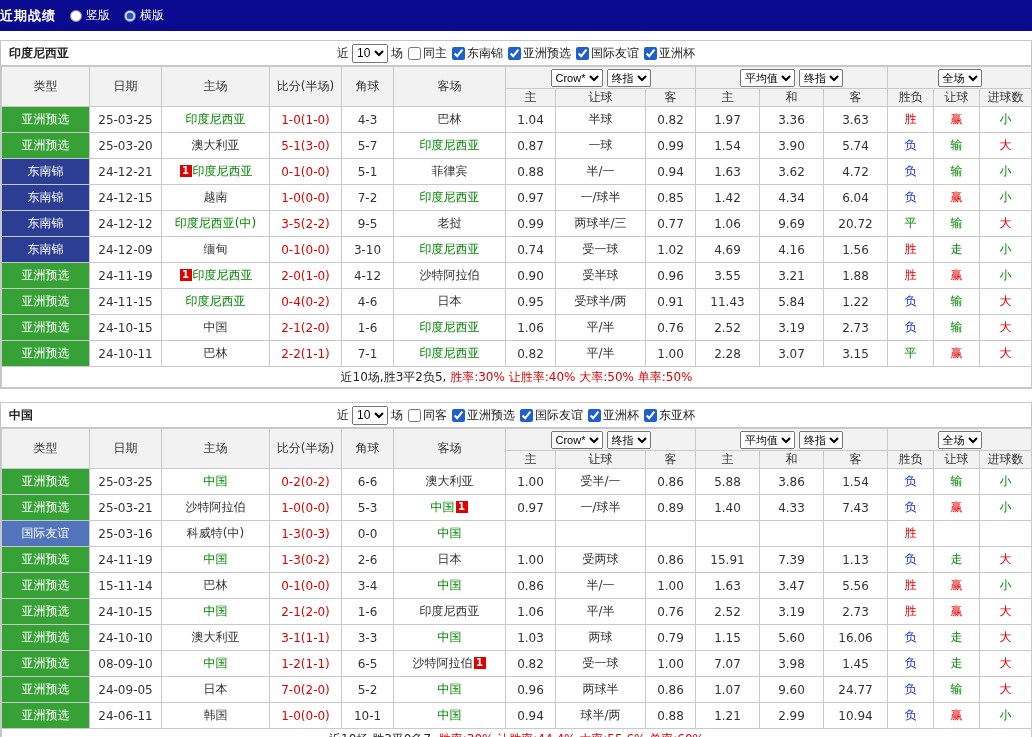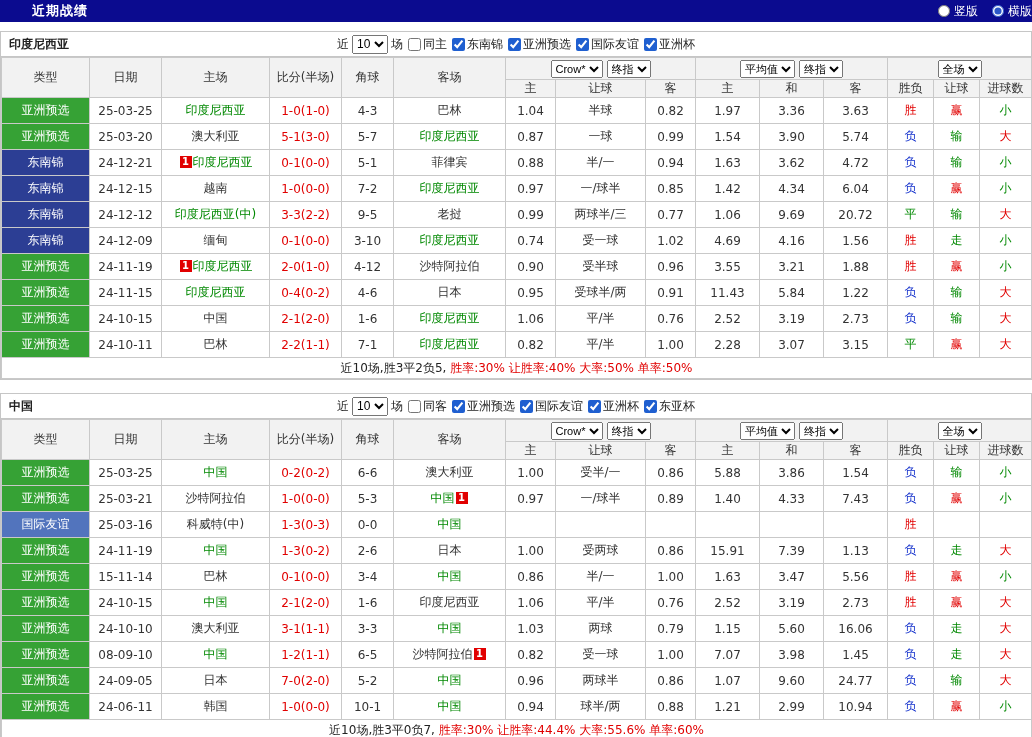--- a/index.html
+++ b/index.html
@@ -4,24 +4,23 @@
 <style>
   * { box-sizing: border-box; }
   html,body { margin:0; padding:0; }
   body {
     width:1032px;
     font-family:"DejaVu Sans","Liberation Sans",sans-serif;
     background:#fff; color:#222;
   }
   
   .topbar {
-    height:22px; background:#0b0b8f; color:#fff;
-    display:flex; align-items:center; justify-content:space-between; gap:14px;
+    height:31px; background:#0b0b8f; color:#fff;
+    display:flex; align-items:center; justify-content:flex-start; gap:14px;
     font-size:13px;
-    padding-left:32px;
   }
   .topbar .title { font-weight:bold; letter-spacing:1px; }
   .radios { display:flex; gap:14px; align-items:center; }
   .radios label { display:inline-flex; align-items:center; gap:4px; font-size:12px; cursor:pointer; }
   .radios input[type=radio] { width:12px; height:12px; margin:0; accent-color:#2a57c8; }
 
   .section { margin-top:9px; border:1px solid #c6c6c6; }
   .section + .section { margin-top:13px; }
 
   .filterbar {
@@ -208,21 +207,21 @@
             <td>4.34</td>
             <td>6.04</td>
             <td style="color:#1330cc">负</td>
             <td style="color:#e10000">赢</td>
             <td style="color:#008800">小</td>
           </tr>
           <tr>
             <td class="type" style="background:#2c3e94">东南锦</td>
             <td>24-12-12</td>
             <td><span class="hl">印度尼西亚(中)</span></td>
-            <td class="score">3-3(2-2)</td>
+            <td class="score">3-5(2-2)</td>
             <td>9-5</td>
             <td><span class="">老挝</span></td>
             <td>0.99</td>
             <td>两球半/三</td>
             <td>0.77</td>
             <td>1.06</td>
             <td>9.69</td>
             <td>20.72</td>
             <td style="color:#008800">平</td>
             <td style="color:#008800">输</td>

